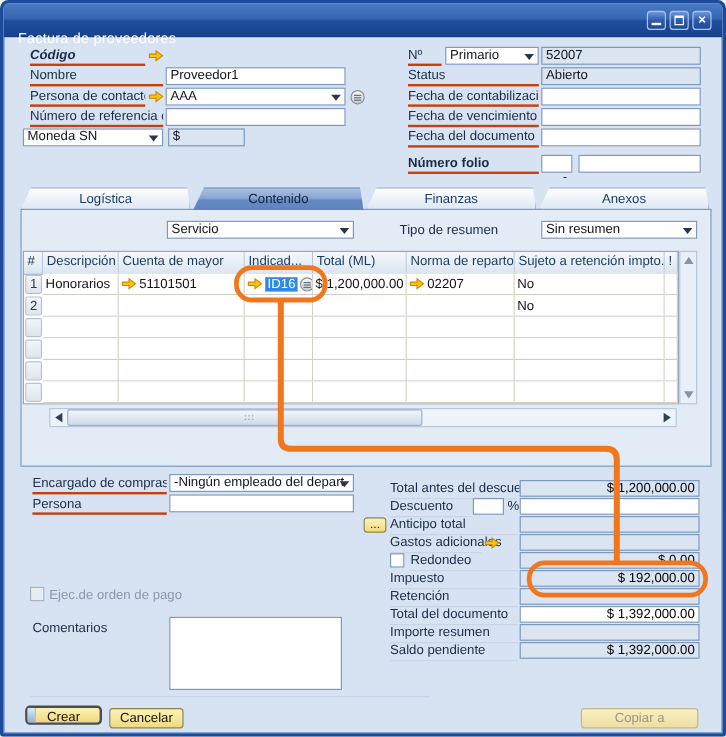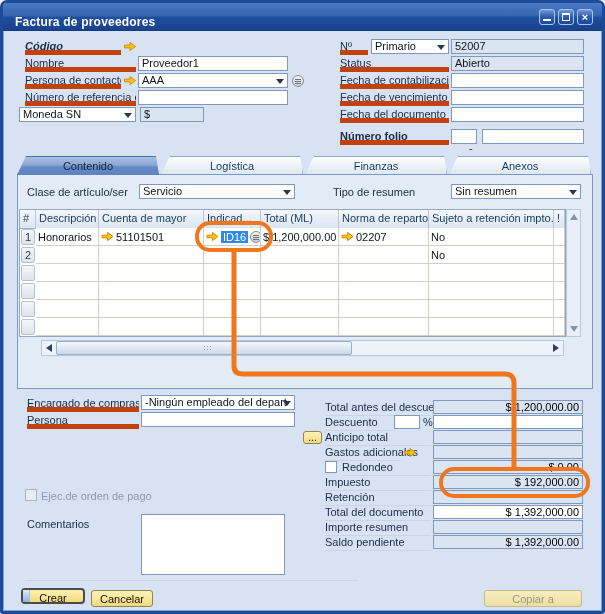--- a/index.html
+++ b/index.html
@@ -4,29 +4,29 @@
 <style>
   html,body{margin:0;padding:0;background:#f0f0f0;}
   *{box-sizing:border-box;font-family:"Liberation Sans","DejaVu Sans",sans-serif;}
   #win{position:relative;width:605px;height:614px;margin:0 auto;
        background:#d7e3f2;border:3px solid #1d4b9c;border-radius:7px 7px 3px 3px;overflow:hidden;
        box-shadow:inset 0 0 0 1px #7fa3d4;}
   
   #titlebar{position:absolute;left:0;top:0;right:0;height:28px;
     background:linear-gradient(#4a7ac4 0%,#3766b2 45%,#1f4d9e 55%,#1a428d 100%);
     border-bottom:1px solid #123a7e;}
-  #title{position:absolute;left:12px;top:12px;color:#ffffff;font-size:12px;font-weight:bold;letter-spacing:.2px;}
+  #title{position:absolute;left:12px;top:22px;color:#ffffff;font-size:12px;font-weight:normal;letter-spacing:.2px;}
   .winbtn{position:absolute;top:6px;width:16px;height:16px;border:1px solid #a8c6ee;border-radius:3px;
     background:linear-gradient(#6f97d8,#2d5cab 50%,#1d4a98);color:#fff;text-align:center;cursor:pointer;}
   #btn-min{right:47px;} #btn-max{right:28px;} #btn-close{right:9px;}
   #btn-min i{position:absolute;left:3px;right:3px;bottom:3px;height:2px;background:#fff;}
   #btn-max i{position:absolute;left:3px;top:3px;width:8px;height:8px;border:1px solid #fff;border-top-width:2px;}
   #btn-close{font-size:11px;font-weight:bold;line-height:14px;}
   
-  .lbl{position:absolute;font-size:11px;color:#1c2b47;border-bottom:5px solid #c2410c;height:15px;line-height:13px;white-space:nowrap;overflow:hidden;}
+  .lbl{position:absolute;font-size:11px;color:#1c2b47;border-bottom:2px solid #c2410c;height:15px;line-height:13px;white-space:nowrap;overflow:hidden;}
   .fld{position:absolute;height:15px;border:1px solid #7e99bd;font-size:11px;line-height:13px;padding:0 3px;
        white-space:nowrap;overflow:hidden;color:#10141c;background:#fff;}
   .ro{background:#dbe5f2;}
   .ra{text-align:right;}
   .combo{padding-right:13px;background:#fff;cursor:pointer;}
   .tri{position:absolute;right:3px;top:5px;width:0;height:0;border-left:4px solid transparent;border-right:4px solid transparent;border-top:5px solid #2b3748;}
   .arr{position:absolute;width:14px;height:11px;cursor:pointer;}
   .circ{position:absolute;width:12px;height:12px;border-radius:50%;border:1px solid #8a9099;cursor:pointer;
         background:linear-gradient(#f6f7f8,#c9cdd3);}
   .circ i{position:absolute;left:2px;right:2px;top:3px;height:1px;background:#6a7077;box-shadow:0 2px 0 #6a7077,0 4px 0 #6a7077;}
@@ -134,28 +134,27 @@
 
   <span class="lbl" style="left:337px;top:105px;width:109px;">Fecha del documento</span>
   <div class="fld" style="left:448px;top:104px;width:133px;"></div>
 
   <span class="lbl" style="left:337px;top:127px;width:109px;font-weight:bold;">Número folio</span>
   <div class="fld" style="left:448px;top:126px;width:26px;"></div>
   <div class="fld" style="left:479px;top:126px;width:102px;"></div>
   <span style="position:absolute;left:466px;top:139px;font-size:11px;color:#333;">-</span>
 
   <div id="tabs">
+    <div class="tab">Logística</div>
     <div class="tab active">Contenido</div>
-    <div class="tab">Logística</div>
     <div class="tab">Finanzas</div>
     <div class="tab">Anexos</div>
   </div>
   <div id="grp"></div>
 
-  <span class="lbl" style="left:24px;top:183px;width:104px;border-bottom:none;">Clase de artículo/ser</span>
   <div class="fld combo" style="left:136px;top:181px;width:156px;"><span>Servicio</span><span class="tri"></span></div>
   <span class="lbl" style="left:330px;top:183px;width:100px;border-bottom:none;">Tipo de resumen</span>
   <div class="fld combo" style="left:448px;top:181px;width:130px;"><span>Sin resumen</span><span class="tri"></span></div>
 
   <div id="tbl">
 
     <div class="h">#</div>
     <div class="h">Descripción</div>
     <div class="h">Cuenta de mayor</div>
     <div class="h">Indicad...</div>

